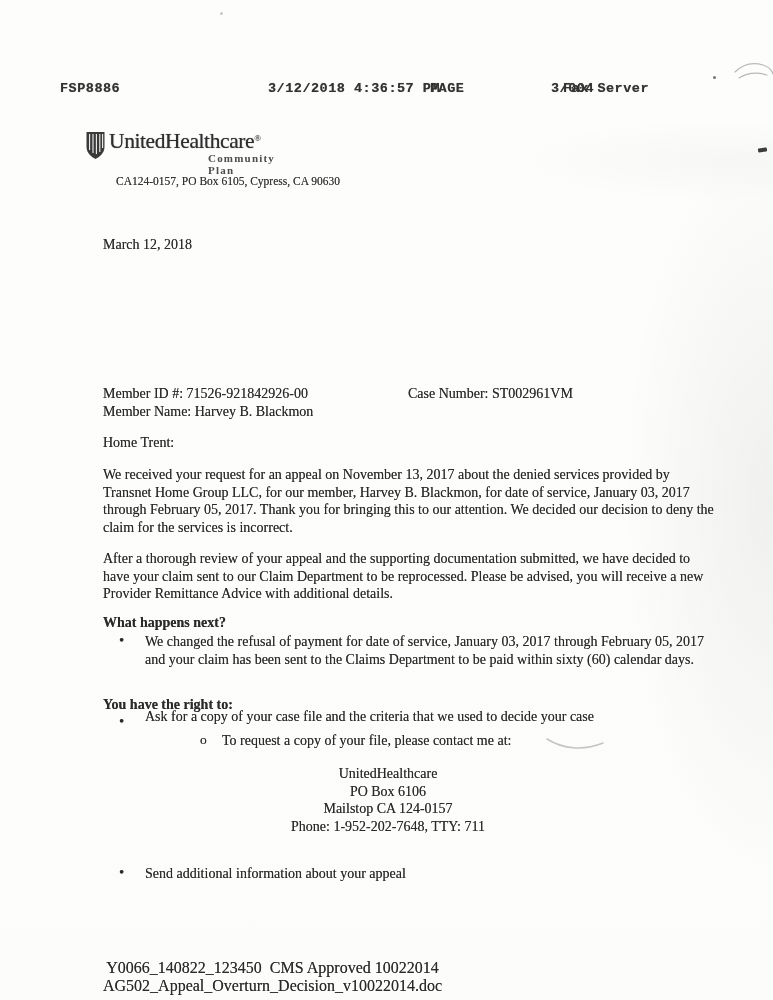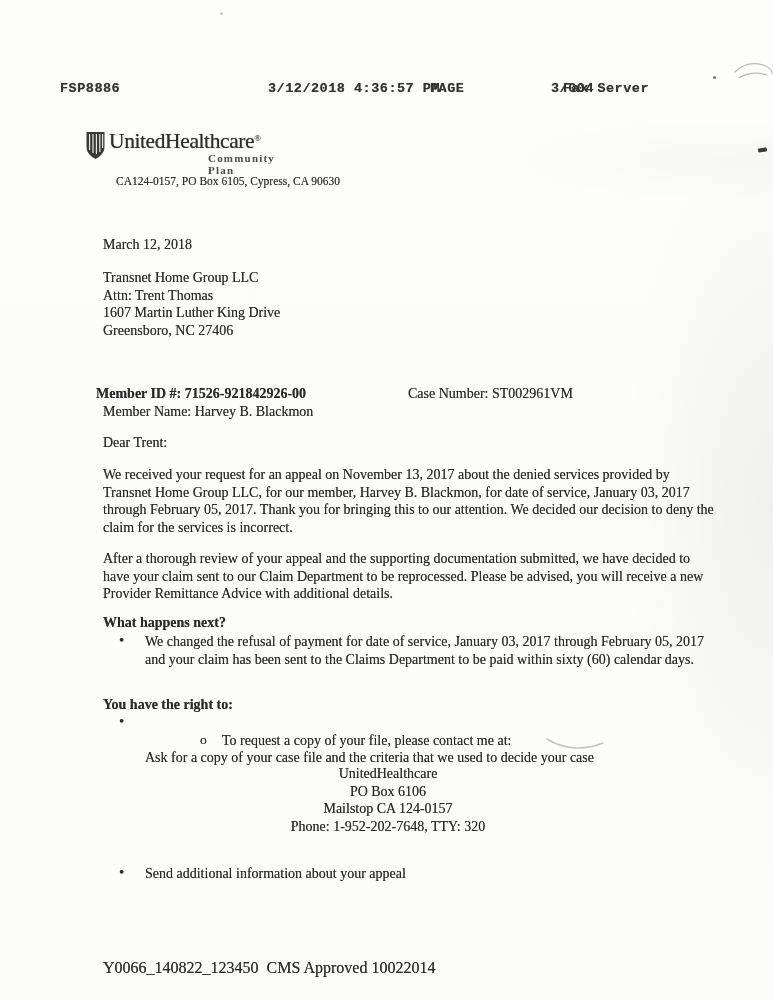--- a/index.html
+++ b/index.html
@@ -65,59 +65,54 @@
         <path d="M4.6 3 V19 M8 3 V22 M11.4 3 V23 M14.8 3 V21 M17.6 3 V17" stroke="#f2f2f0" stroke-width="1.1" fill="none"></path>
       </svg>
     </span>
     <span class="abs brand" style="left:24px; top:0;"><span>UnitedHealthcare</span><span class="brand-mark">®</span></span>
     <span class="abs subbrand" style="left:123px; top:23px;">Community Plan</span>
   </div>
   <div class="abs lh-address ink" style="left:103px; top:175px;">CA124-0157, PO Box 6105, Cypress, CA 90630</div>
 
   <div class="abs body-15 ink" style="left:103px; top:236px;">March 12, 2018</div>
 
-  <div class="abs body-15 ink" style="left:103px; top:269px;">
-    <div>Transnet Home Group LLC</div>
-    <div>Attn: Trent Thomas</div>
-    <div>1607 Martin Luther King Drive</div>
-    <div>Greensboro, NC 27406</div>
-  </div>
 
-  <div class="abs body-15 ink" style="left:96px; top:385px;font-weight:bold;">Member ID #: 71526-921842926-00</div>
+  <div class="abs body-15 ink" style="left:103px; top:385px;">Member ID #: 71526-921842926-00</div>
   <div class="abs body-15 ink" style="left:408px; top:385px;">Case Number: ST002961VM</div>
   <div class="abs body-15 ink" style="left:103px; top:403px;">Member Name: Harvey B. Blackmon</div>
 
-  <div class="abs body-15 ink" style="left:103px; top:434px;">Dear Trent:</div>
+  <div class="abs body-15 ink" style="left:103px; top:434px;">Home Trent:</div>
 
   <div class="abs body-15 ink para" style="left:103px; top:466px;">We received your request for an appeal on November 13, 2017 about the denied services provided by Transnet Home Group LLC, for our member, Harvey B. Blackmon, for date of service, January 03, 2017 through February 05, 2017. Thank you for bringing this to our attention. We decided our decision to deny the claim for the services is incorrect.</div>
 
   <div class="abs body-15 ink para" style="left:103px; top:550px;">After a thorough review of your appeal and the supporting documentation submitted, we have decided to have your claim sent to our Claim Department to be reprocessed. Please be advised, you will receive a new Provider Remittance Advice with additional details.</div>
 
   <div class="abs body-15 ink bold" style="left:103px; top:614px;">What happens next?</div>
   <span class="abs body-15 ink dot-bullet" style="left:119px; top:632px;"></span>
   <div class="abs body-15 ink" style="left:145px; top:633px; width:572px;">We changed the refusal of payment for date of service, January 03, 2017 through February 05, 2017 and your claim has been sent to the Claims Department to be paid within sixty (60) calendar days.</div>
 
   <div class="abs body-15 ink bold" style="left:103px; top:696px;">You have the right to:</div>
   <span class="abs body-15 ink dot-bullet" style="left:119px; top:713px;"></span>
-  <div class="abs body-15 ink" style="left:145px; top:749px; width:590px;">Ask for a copy of your case file and the criteria that we used to decide your case</div>
+  <div class="abs body-15 ink" style="left:145px; top:708px; width:590px;">Ask for a copy of your case file and the criteria that we used to decide your case</div>
   <span class="abs body-15 ink circle-bullet" style="left:200px; top:731px;"></span>
   <div class="abs body-15 ink" style="left:222px; top:732px; width:480px;">To request a copy of your file, please contact me at:</div>
 
   <div class="abs body-15 ink contact-center" style="left:148px; top:765px;">
     <div>UnitedHealthcare</div>
     <div>PO Box 6106</div>
     <div>Mailstop CA 124-0157</div>
-    <div>Phone: 1-952-202-7648, TTY: 320</div>
+    <div>Phone: 1-952-202-7648, TTY: 711</div>
   </div>
 
   <span class="abs body-15 ink dot-bullet" style="left:119px; top:864px;"></span>
   <div class="abs body-15 ink" style="left:145px; top:865px; width:500px;">Send additional information about your appeal</div>
 
   <div class="abs ink" style="left:103px; top:959px;">
     <div class="footer-line">Y0066_140822_123450  CMS Approved 10022014</div>
+    <div class="footer-line">AG502_Appeal_Overturn_Decision_v10022014.doc</div>
   </div>
 
   <span class="artifact tiny-dot" style="left:713px; top:76px;"></span>
   <span class="artifact" style="left:733px; top:56px;">
     <svg width="42" height="28" viewBox="0 0 42 28">
       <path d="M2 16 C 10 8, 20 6, 30 9 C 36 11, 39 14, 40 18 M6 22 C 14 17, 24 16, 34 19" stroke="#b9b9b9" stroke-width="1.2" fill="none" stroke-linecap="round"></path>
     </svg>
   </span>
   <span class="artifact edge-tick" style="left:758px; top:148px;"></span>
   <span class="artifact" style="left:545px; top:733px;">

